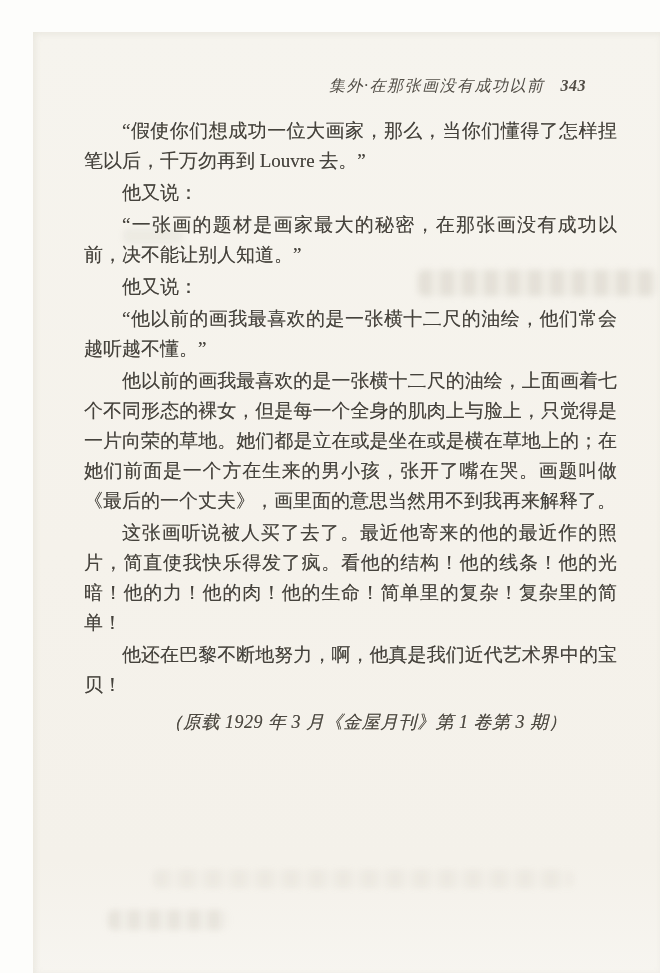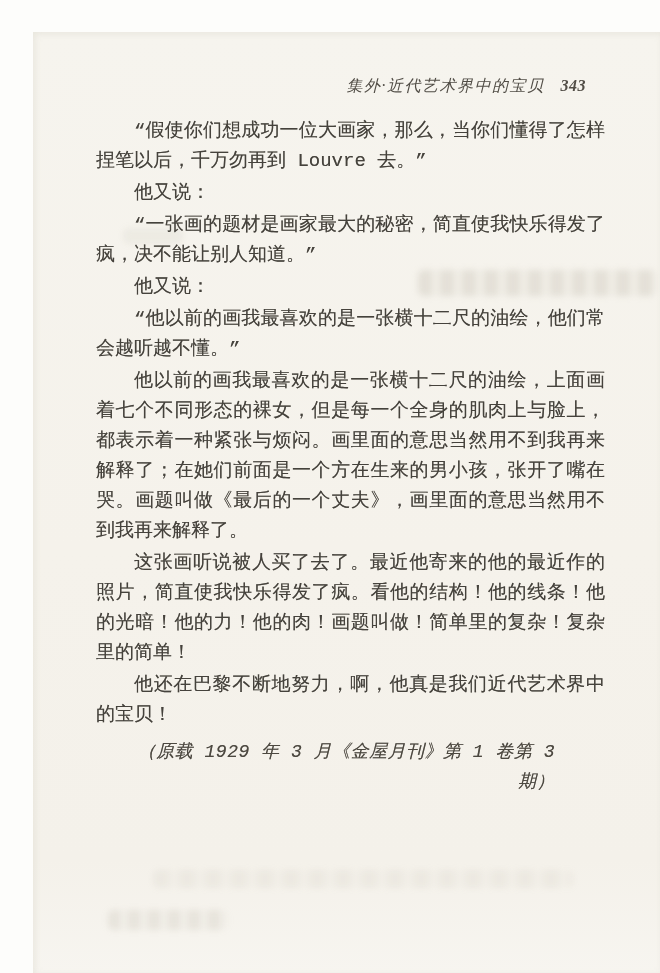--- a/index.html
+++ b/index.html
@@ -21,23 +21,22 @@
     color:#514d46;
   }
   .running-header .pagenum{letter-spacing:0.5px;font-weight:bold;}
   .content{
     position:absolute;left:51px;top:82px;width:533px;
     font-size:19px;line-height:30px;color:#45423c;
     text-align:justify;
     text-shadow:0 0 0.5px rgba(70,66,58,0.55);
   }
   .content p{
-    margin:2px 12px;
+    margin:2px 0;
     text-indent:2em;
-    font-family:Liberation Mono, monospace;
   }
   .content p.citation{
     text-indent:0;text-align:right;padding-right:50px;
     margin-top:7px;
     font-style:italic;font-size:18px;color:#4c4840;
     letter-spacing:0.5px;
   }
   
   .ghost{
     position:absolute;filter:blur(3px);border-radius:6px;
@@ -51,32 +50,32 @@
     background:repeating-linear-gradient(90deg,rgba(172,164,146,0.10) 0 16px,rgba(172,164,146,0.03) 16px 26px);}
   .ghost-4{left:90px;top:196px;width:60px;height:16px;
     background:rgba(170,162,144,0.10);}
 </style>
 </head>
 <body>
 
 <div class="page-surface">
 
   <div class="running-header">
-    <span class="title">集外·近代艺术界中的宝贝</span>
+    <span class="title">集外·在那张画没有成功以前</span>
     <span class="pagenum">343</span>
   </div>
 
   <div class="content">
     <p>“假使你们想成功一位大画家，那么，当你们懂得了怎样捏笔以后，千万勿再到 Louvre 去。”</p>
     <p>他又说：</p>
-    <p>“一张画的题材是画家最大的秘密，简直使我快乐得发了疯，决不能让别人知道。”</p>
+    <p>“一张画的题材是画家最大的秘密，在那张画没有成功以前，决不能让别人知道。”</p>
     <p>他又说：</p>
     <p>“他以前的画我最喜欢的是一张横十二尺的油绘，他们常会越听越不懂。”</p>
-    <p>他以前的画我最喜欢的是一张横十二尺的油绘，上面画着七个不同形态的裸女，但是每一个全身的肌肉上与脸上，都表示着一种紧张与烦闷。画里面的意思当然用不到我再来解释了；在她们前面是一个方在生来的男小孩，张开了嘴在哭。画题叫做《最后的一个丈夫》，画里面的意思当然用不到我再来解释了。</p>
-    <p>这张画听说被人买了去了。最近他寄来的他的最近作的照片，简直使我快乐得发了疯。看他的结构！他的线条！他的光暗！他的力！他的肉！画题叫做！简单里的复杂！复杂里的简单！</p>
+    <p>他以前的画我最喜欢的是一张横十二尺的油绘，上面画着七个不同形态的裸女，但是每一个全身的肌肉上与脸上，只觉得是一片向荣的草地。她们都是立在或是坐在或是横在草地上的；在她们前面是一个方在生来的男小孩，张开了嘴在哭。画题叫做《最后的一个丈夫》，画里面的意思当然用不到我再来解释了。</p>
+    <p>这张画听说被人买了去了。最近他寄来的他的最近作的照片，简直使我快乐得发了疯。看他的结构！他的线条！他的光暗！他的力！他的肉！他的生命！简单里的复杂！复杂里的简单！</p>
     <p>他还在巴黎不断地努力，啊，他真是我们近代艺术界中的宝贝！</p>
     <p class="citation">（原载 1929 年 3 月《金屋月刊》第 1 卷第 3 期）</p>
   </div>
 
   <div class="ghost ghost-1"></div>
   <div class="ghost ghost-2"></div>
   <div class="ghost ghost-3"></div>
   <div class="ghost ghost-4"></div>
 
 </div>

